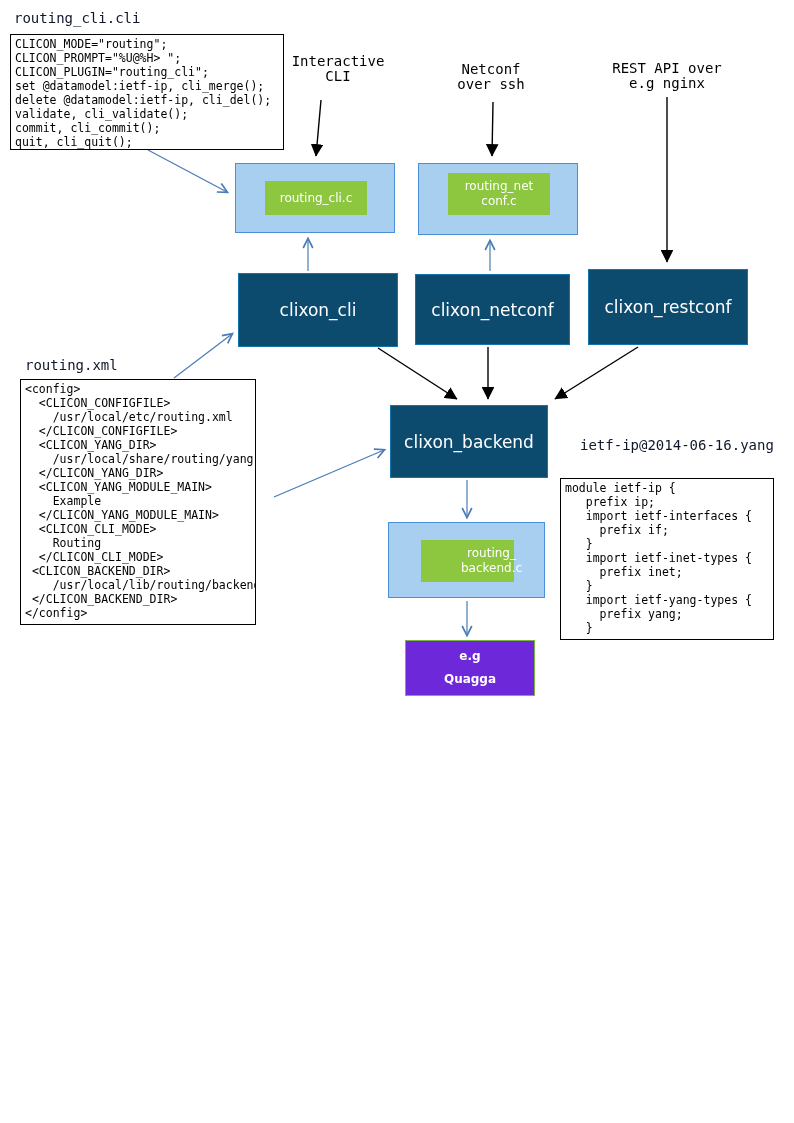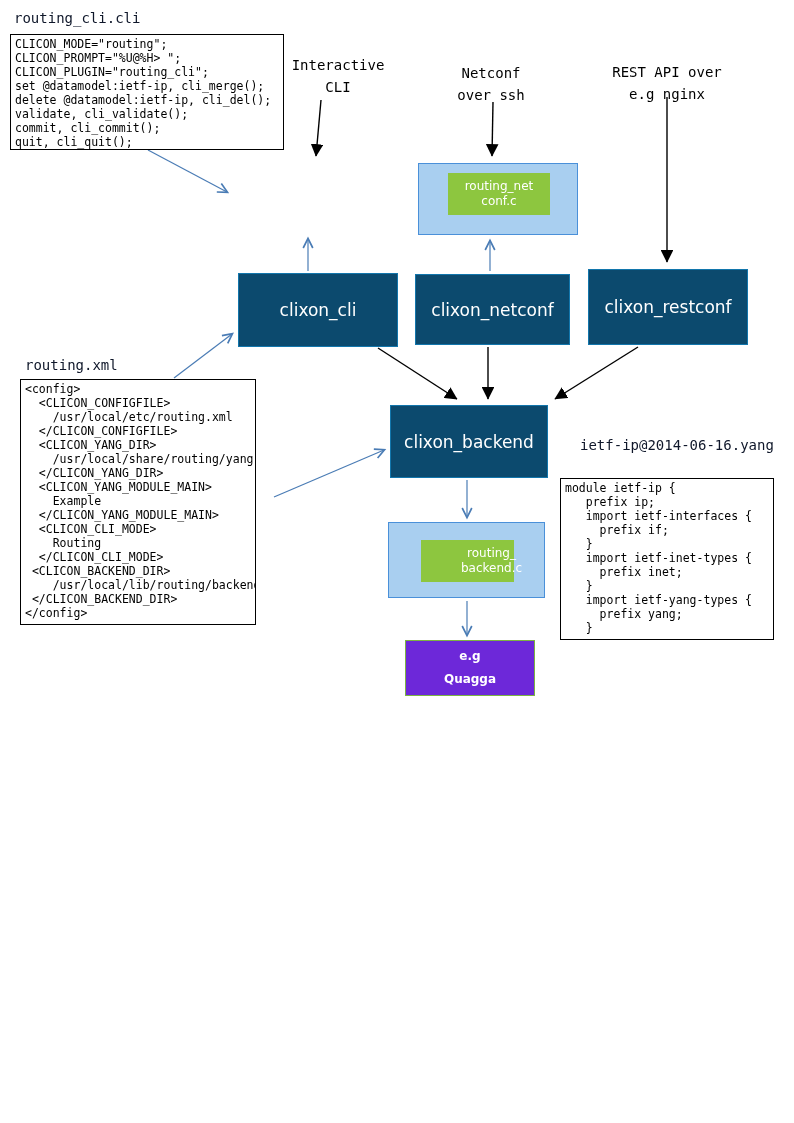--- a/index.html
+++ b/index.html
@@ -8,21 +8,21 @@
   .canvas { position:relative; width:794px; height:1123px; background:#ffffff; overflow:hidden; }
   .edges { position:absolute; left:0; top:0; width:794px; height:1123px; pointer-events:none; }
   line.black { stroke:#000000; stroke-width:1.4; }
   line.blue  { stroke:#4A7CB5; stroke-width:1.2; }
   .file-label {
     position:absolute; font-family:"DejaVu Sans Mono", monospace;
     font-size:14px; color:#0f172a; white-space:pre;
   }
   .annotation {
     position:absolute; font-family:"DejaVu Sans Mono", monospace;
-    font-size:14px; line-height:22px; color:#000; white-space:pre; text-align:center;
+    font-size:14px; line-height:15px; color:#000; white-space:pre; text-align:center;
   }
   .code-box {
     position:absolute; background:#ffffff; border:1px solid #000000;
     font-family:"DejaVu Sans Mono", monospace; font-size:11.5px; line-height:14px;
     color:#000; white-space:pre; padding:2px 4px; overflow:hidden;
   }
   .node {
     position:absolute; display:flex; align-items:center; justify-content:center;
     text-align:center;
   }
@@ -112,20 +112,25 @@
      prefix yang;
    }</pre>
 
   <div class="annotation" style="left:276px; top:54px; width:124px;">Interactive
 CLI</div>
   <div class="annotation" style="left:429px; top:62px; width:124px;">Netconf
 over ssh</div>
   <div class="annotation" style="left:593px; top:61px; width:148px;">REST API over
 e.g nginx</div>
 
+  <div class="node container-blue" style="left:235px; top:163px; width:160px; height:70px;">
+    <div class="plugin-green" style="left:29px; top:17px; width:102px; height:34px;">
+      <span>routing_cli.c</span>
+    </div>
+  </div>
 
   <div class="node container-blue" style="left:418px; top:163px; width:160px; height:72px;">
     <div class="plugin-green" style="left:29px; top:9px; width:102px; height:42px;">
       <span>routing_net
 conf.c</span>
     </div>
   </div>
 
   <div class="node node-blue" style="left:238px; top:273px; width:160px; height:74px;">
     <span>clixon_cli</span>

